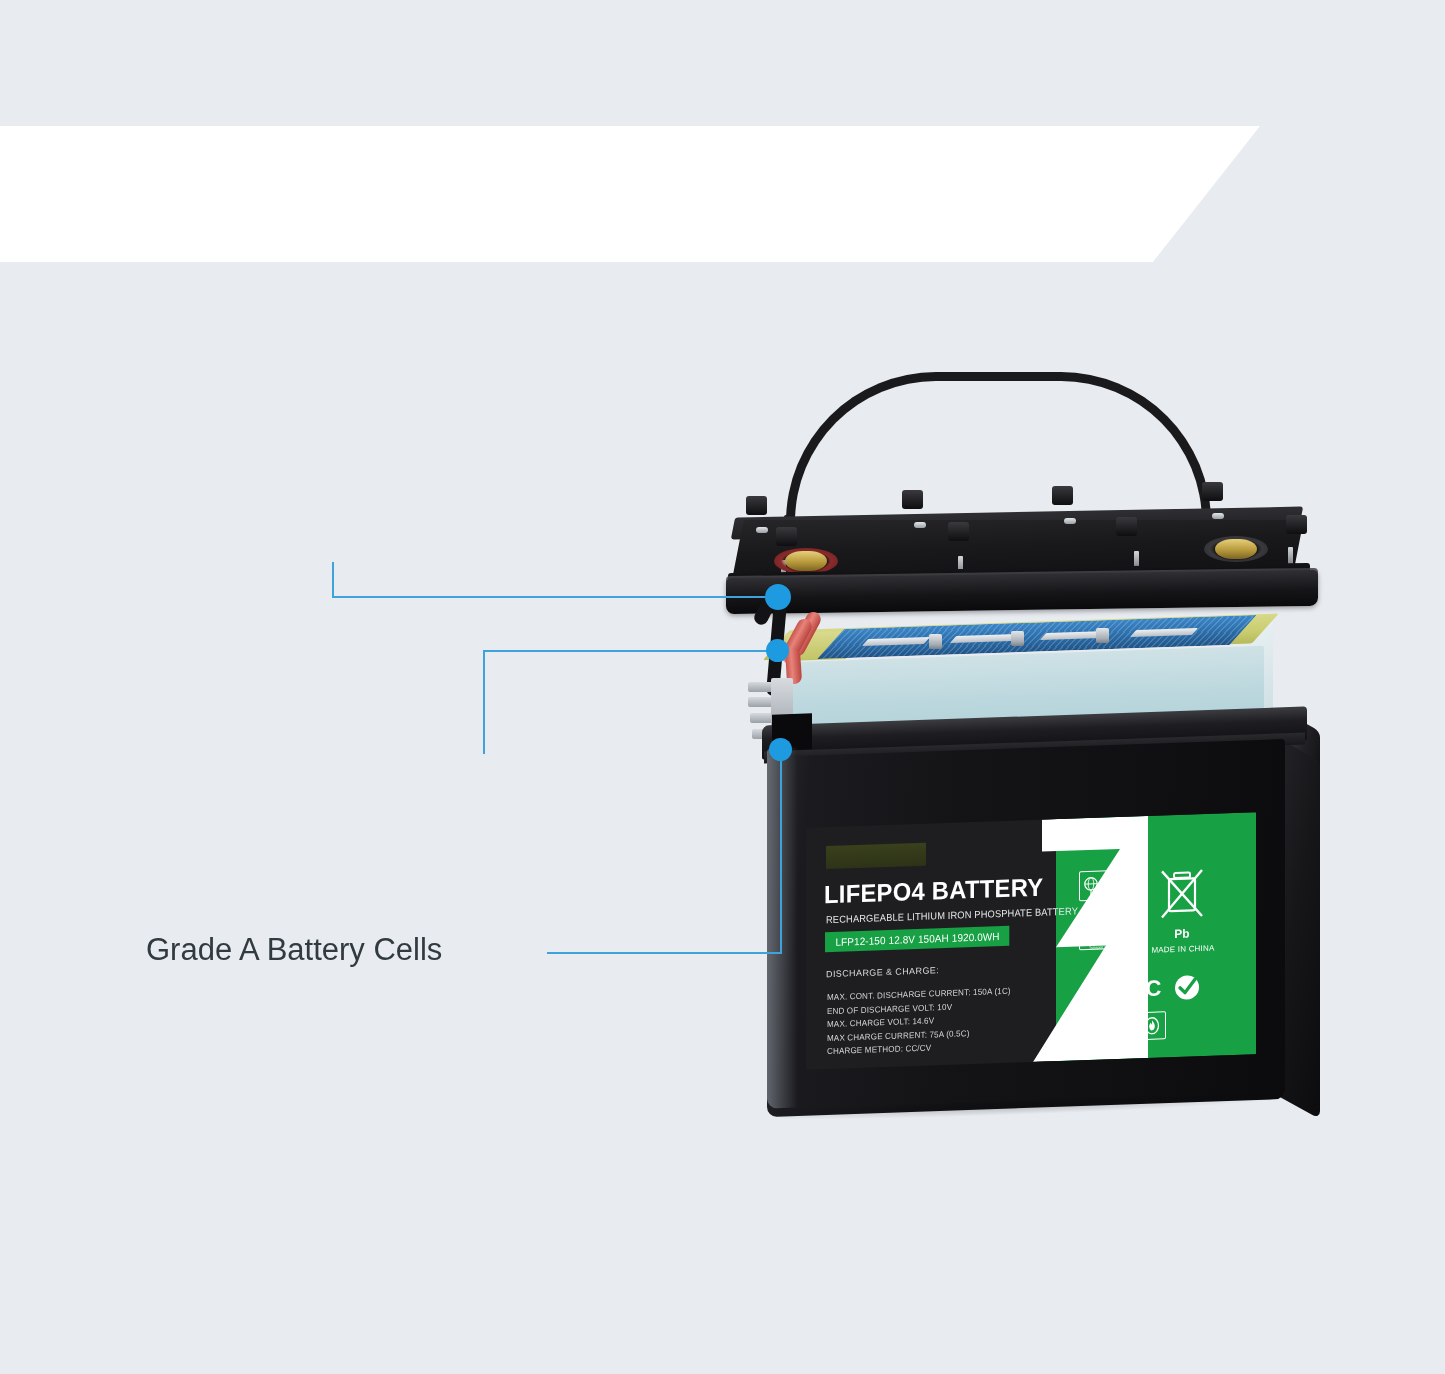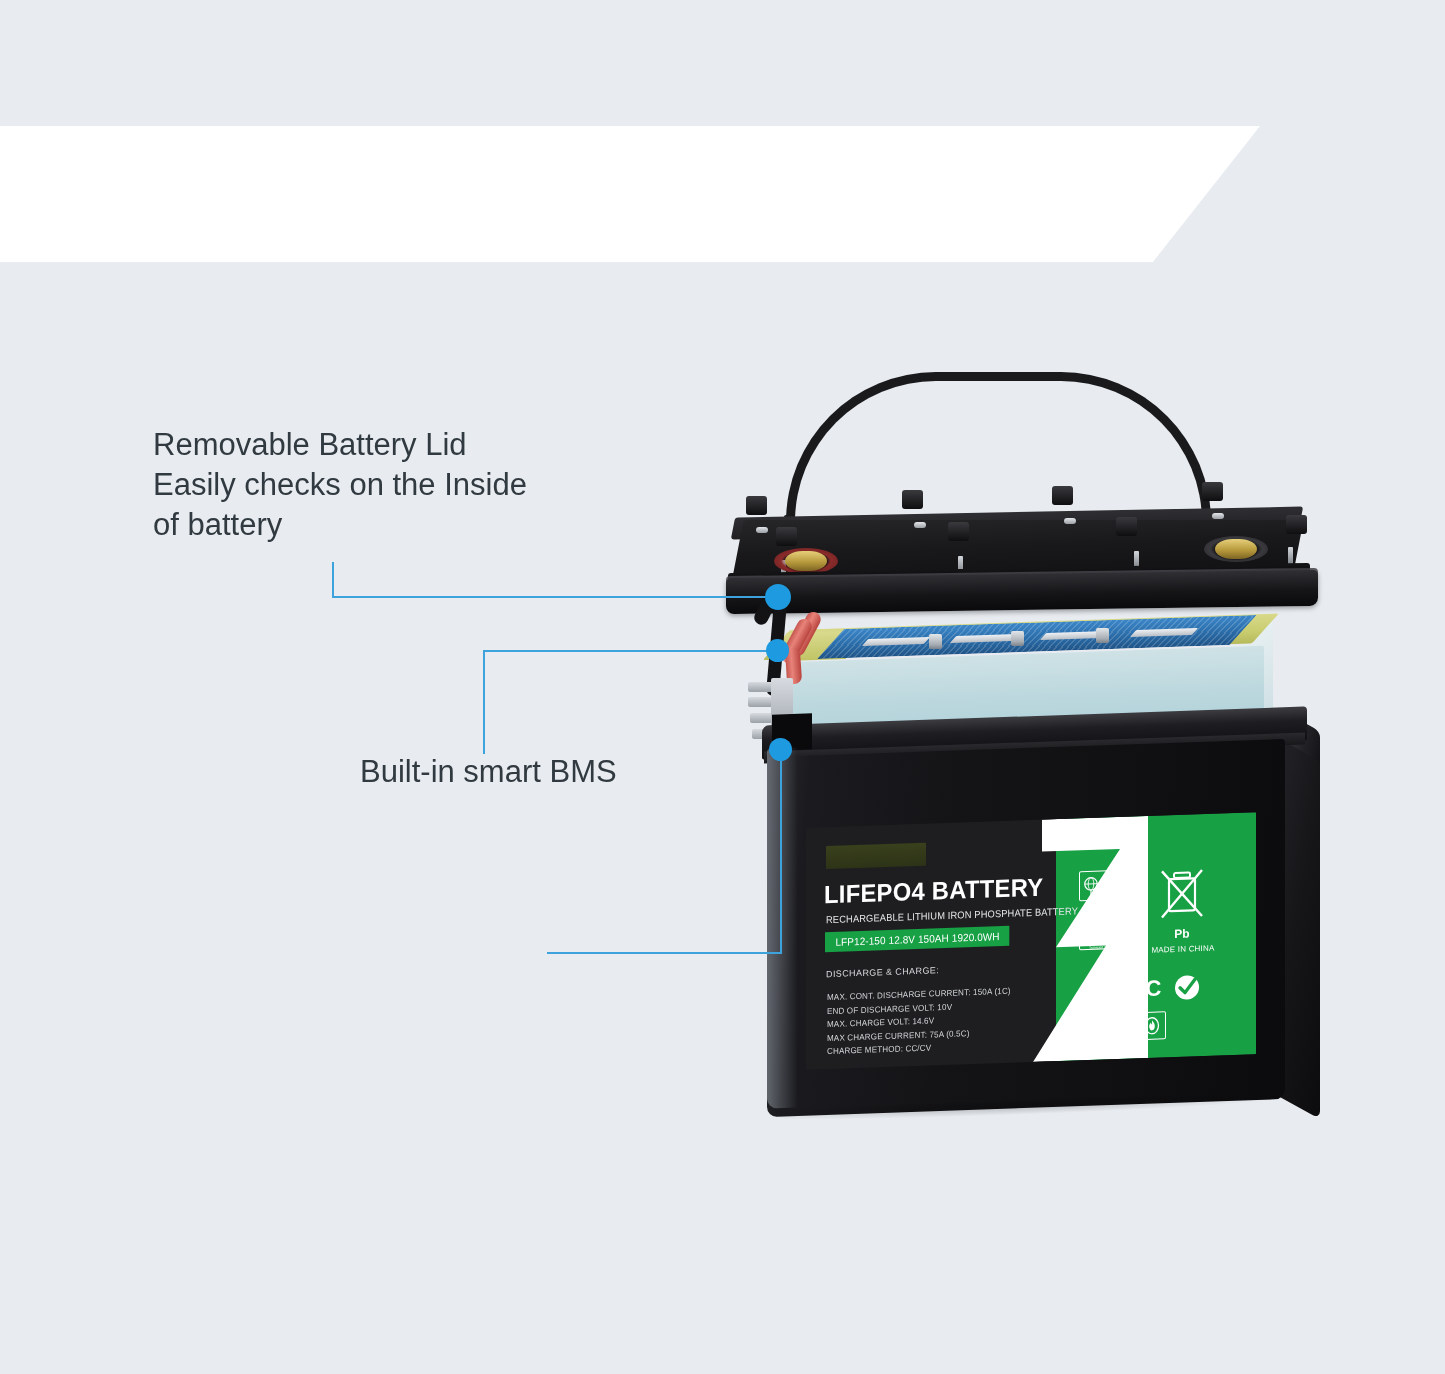--- a/index.html
+++ b/index.html
@@ -649,18 +649,15 @@
   <div class="dot" id="dot1"></div>
 
   <div class="leader leader-h" id="lead2-h"></div>
   <div class="leader leader-v" id="lead2-v"></div>
   <div class="dot dot-sm" id="dot2"></div>
 
   <div class="leader leader-h" id="lead3-h"></div>
   <div class="leader leader-v" id="lead3-v"></div>
   <div class="dot dot-sm" id="dot3"></div>
 
-  <div class="callout" id="callout-lid">Removable Battery Lid
-Easily checks on the Inside
-of battery</div>
-  <div class="callout" id="callout-bms">Built-in smart BMS</div>
+  <div class="callout" id="callout-cells">Grade A Battery Cells</div>
 
 </div>
 
 </body></html>

